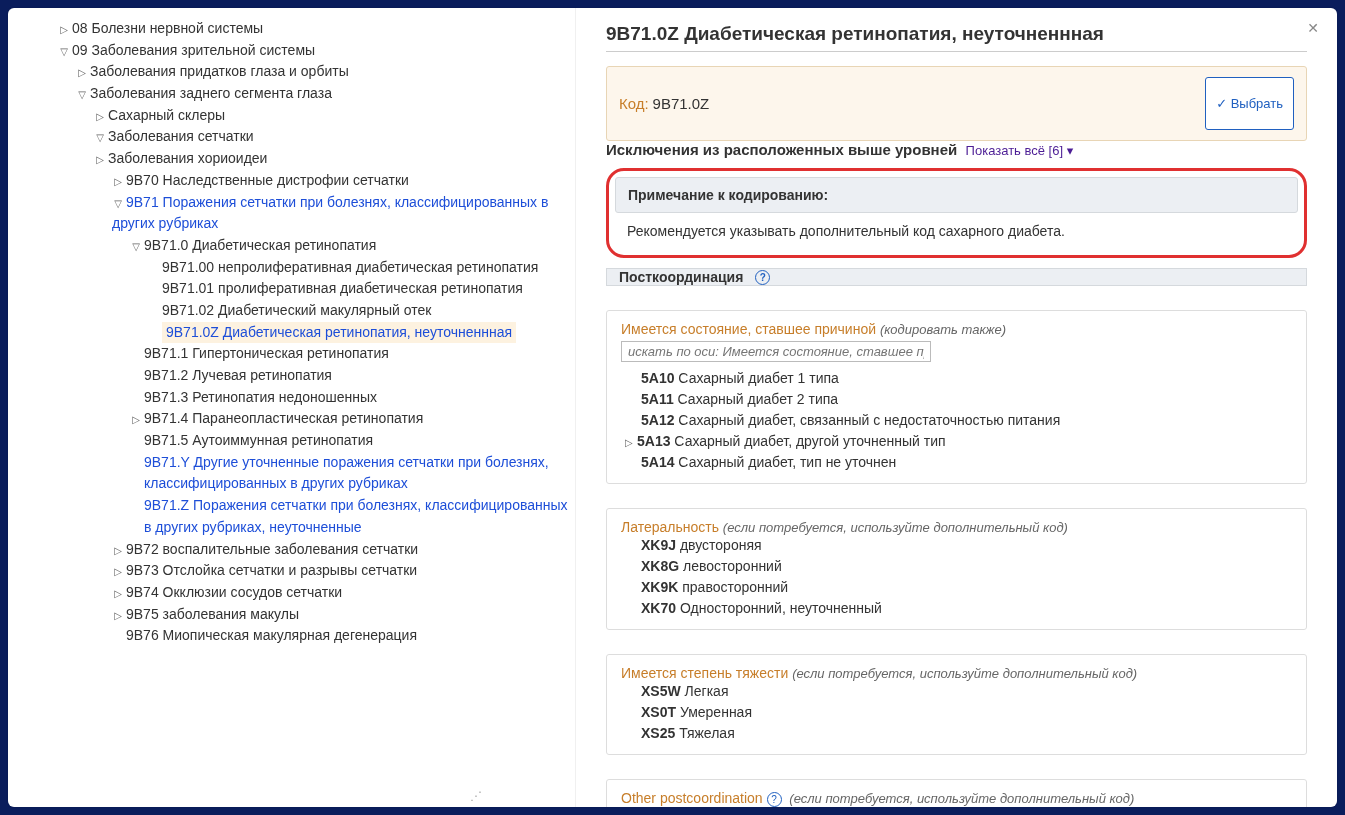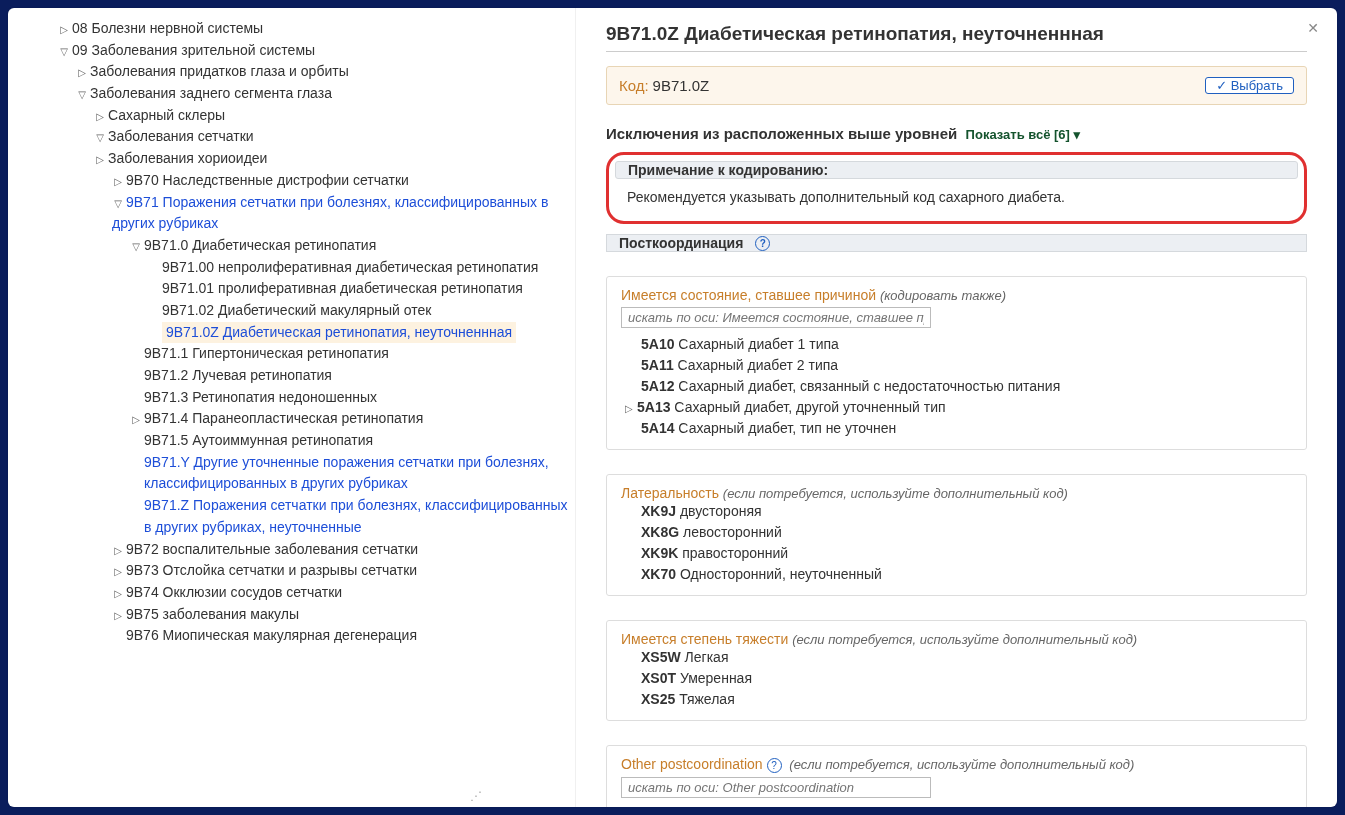--- a/index.html
+++ b/index.html
@@ -11,28 +11,28 @@
 .resize-handle { position: absolute; bottom: 4px; left: 462px; color: #aaa; font-size: 12px; }
 .tree-node { line-height: 1.55; }
 .tree-toggle { display: inline-block; width: 12px; text-align: center; color: #666; cursor: pointer; margin-right: 2px; font-size: 10px;}
 .tree-label { cursor: pointer; }
 .tree-children { padding-left: 18px; }
 .red-link { color: #1d4ed8; }
 .selected-node { background: #fdf2e0; display: inline-block; padding: 0 4px; }
 .main { flex: 1; padding: 15px 30px; overflow-y: auto; }
 .main h1 { font-size: 19px; font-weight: 700; margin-bottom: 6px; }
 .hr { border: none; border-top: 1px solid #ccc; margin: 6px 0 14px; }
-.code-box { background: #fdf6ec; border: 1px solid #e8d5b5; border-radius: 3px; padding: 10px 12px; display: flex; justify-content: space-between; align-items: center; margin-bottom: 20px; }
+.code-box { background: #fdf6ec; border: 1px solid #e8d5b5; border-radius: 3px; padding: 10px 12px; display: flex; justify-content: space-between; align-items: center; margin-bottom: 0; }
 .code-label { color: #c77e2a; font-size: 15px; }
 .code-val { font-size: 15px; color: #333; }
-.select-btn { background: #fff; border: 1px solid #2060c0; color: #2060c0; border-radius: 3px; padding: 0 10px; font-size: 13px; cursor: pointer; }
+.select-btn { background: #fff; border: 1px solid #2060c0; color: #2060c0; border-radius: 3px; padding: 18px 10px; font-size: 13px; cursor: pointer; }
 .exclusions-row { font-size: 15px; margin-bottom: 10px; }
 .exclusions-row strong { font-weight: 700; }
-.show-all { color: #14532d; font-size: 13px; cursor: pointer; font-weight: bold; }
-.section-header { background: #eceff3; border: 1px solid #d5d9dd; padding: 0 12px; font-weight: 700; font-size: 14px; margin-top: 10px; }
+.show-all { color: #4c1d95; font-size: 13px; cursor: pointer; }
+.section-header { background: #eceff3; border: 1px solid #d5d9dd; padding: 9px 12px; font-weight: 700; font-size: 14px; margin-top: 10px; }
 .highlight-box { border: 3px solid #e03030; border-radius: 18px; padding: 6px; margin: 6px 0 10px; }
 .highlight-box .section-header { margin-top: 0; border-radius: 3px;}
 .note-body { padding: 10px 12px; font-size: 14px; }
 .postcoord-header { background: #eceff3; border: 1px solid #d5d9dd; padding: 0 12px; font-weight: 700; font-size: 14px; display:flex; align-items:center; gap:12px;text-align:right;}
 .help-circle { display:inline-flex; width:15px; height:15px; border:1px solid #2060c0; border-radius:50%; color:#2060c0; font-size:10px; align-items:center; justify-content:center; }
 .axis-box { border: 1px solid #ddd; border-radius: 3px; margin-top: 24px; padding: 10px 14px 10px 14px; }
 .axis-title { color: #c77e2a; font-size: 14px; }
 .axis-subtitle { font-style: italic; color: #666; font-size: 13px; }
 .axis-input { width: 310px; border: 1px solid #bbb; padding: 2px 6px; font-size: 13px; margin: 4px 0 6px; color: #888; font-style: italic; }
 .axis-items { padding-left: 20px; }

